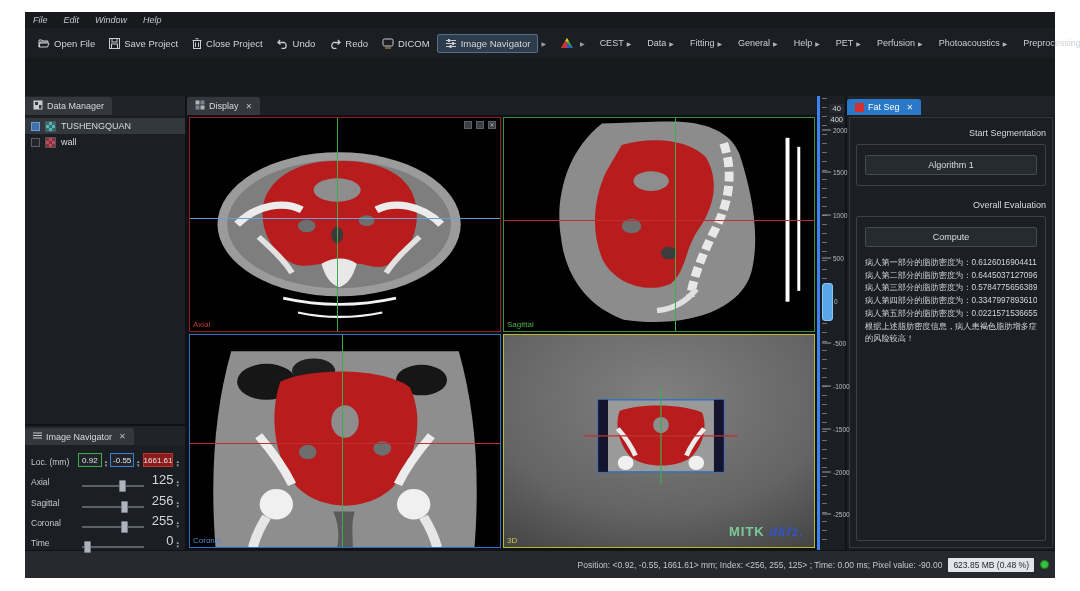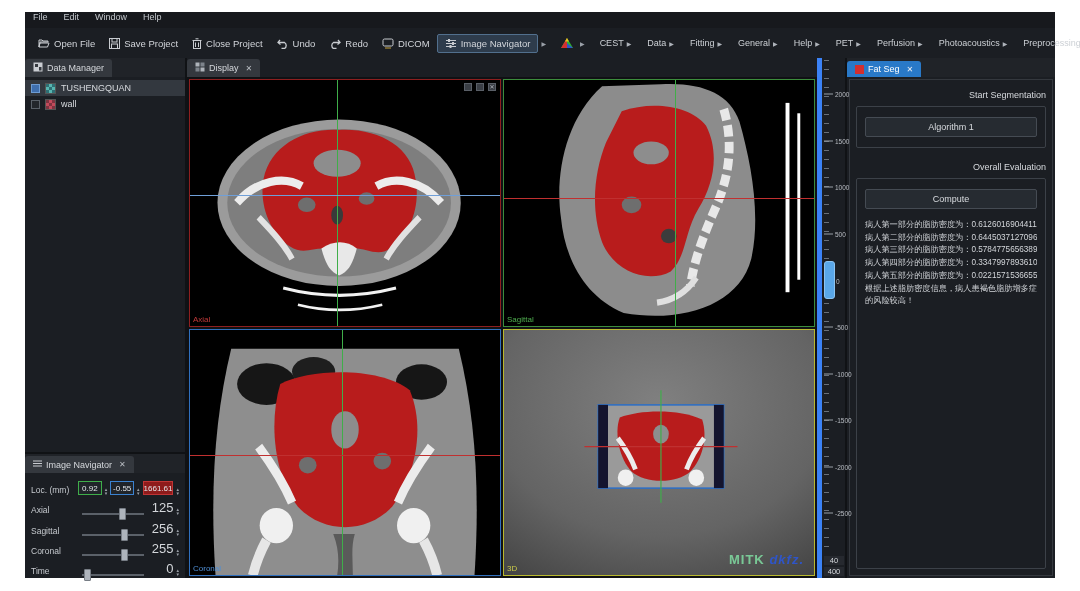--- a/index.html
+++ b/index.html
@@ -2,36 +2,36 @@
 <html><head>
 <meta charset="utf-8">
 <style>
   * { margin:0; padding:0; box-sizing:border-box; }
   html,body { width:1080px; height:591px; background:#ffffff; overflow:hidden;
               font-family:"Liberation Sans","DejaVu Sans",sans-serif; }
   .app { position:absolute; left:25px; top:12px; width:1030px; height:566px;
          background:#17191d; color:#c9ccd1; font-size:9px; display:flex; flex-direction:column; }
 
   
-  .menubar { height:16px; display:flex; gap:16px; padding:0 8px; background:#17191d; }
+  .menubar { height:16px; display:flex; align-items:center; gap:16px; padding:0 8px; background:#17191d;font-style:italic; }
   .menubar span { color:#c3c7cc; font-size:9px; cursor:default; }
 
   
   .toolbar { height:30px; display:flex; align-items:center; padding:0 6px; background:#1b1e23; white-space:nowrap; }
   .tbtn { display:flex; align-items:center; gap:4px; padding:3px 7px; border-radius:2px; color:#d2d5da; font-size:9.5px; }
   .tbtn svg { display:block; }
   .tbtn.active { background:#2e3c4c; border:1px solid #52708e; }
   .tb-arrow { color:#9aa0a8; font-size:6px; margin:0 3px; }
   .vsep { width:1px; height:16px; background:#3a3e45; margin:0 4px; }
   .vmenu { display:flex; align-items:center; gap:3px; padding:0 4px; color:#ccd0d5; font-size:9px; }
   .vmenu .arr { font-size:6px; color:#aeb3ba; }
   .coloricon { width:14px; height:12px; margin:0 3px; }
 
   
-  .content { flex:1; display:flex; min-height:0; }
+  .content { flex:1; display:flex; min-height:0;margin-top:38px; }
 
   
   .leftcol { width:162px; display:flex; flex-direction:column; background:#1b1e23; border-right:2px solid #101215; }
   .tabbar { height:19px; background:#202328; display:flex; align-items:flex-end; }
   .tab { display:flex; align-items:center; gap:4px; background:#34383e; color:#d5d8dc;
          padding:3px 8px; font-size:9px; border-top-left-radius:3px; border-top-right-radius:3px; }
   .tab .close { color:#b9bdc3; font-size:8px; margin-left:3px; }
   .dm-body { flex:1; background:#1b1e23; padding:3px 0; }
   .dm-row { display:flex; align-items:center; gap:5px; height:16px; padding:0 6px; font-size:9px; color:#d7dade; }
   .dm-row.selected { background:#33383f; }
@@ -72,21 +72,21 @@
   .view.threed .vlabel { color:#c9c94a; }
   .xline { position:absolute; z-index:4; }
   .corner-icons { position:absolute; right:4px; top:3px; display:flex; gap:4px; z-index:6; }
   .cicon { width:8px; height:8px; background:#3a3e45; border:1px solid #5a5f67; color:#aeb3ba;
            font-size:6px; line-height:7px; text-align:center; }
   .watermark { position:absolute; right:10px; bottom:8px; z-index:5; font-size:13px; letter-spacing:1px; }
   .watermark .wm1 { color:#86efac; opacity:.75; font-weight:bold; }
   .watermark .wm2 { color:#2f55c8; font-weight:bold; font-style:italic; }
 
   
-  .lvlcol { width:28px; background:#1b1e23; border-left:5px solid #3b82f6; display:flex; flex-direction:column; padding:2px 1px 2px 2px; }
+  .lvlcol { width:28px; background:#1b1e23; border-left:3px solid #3b82f6; display:flex; padding:2px 1px 2px 2px; }
   .lvl-scale { flex:1; position:relative;
                background:repeating-linear-gradient(to bottom, #6a7078 0 1px, transparent 1px 9px);
                background-size:5px 100%; background-repeat:no-repeat; }
   .lvl-tick { position:absolute; left:0; display:flex; align-items:center; gap:2px; transform:translateY(-50%); }
   .lvl-tick .dash { width:9px; height:1px; background:#9aa0a8; }
   .lvl-tick .num { font-size:6.5px; color:#b9bdc3; }
   .lvl-handle { position:absolute; left:0px; width:11px; height:38px; background:#5aa7e8;
                 border:1px solid #8cc4f2; border-radius:3px; z-index:3; }
   .lvl-vals { height:26px; display:flex; flex-direction:column; justify-content:flex-end; gap:2px; }
   .lvl-vals span { font-size:7.5px; color:#d3d6da; background:#26292f; text-align:center; padding:0 1px; }
@@ -561,14 +561,19 @@
             <div>病人第三部分的脂肪密度为：0.5784775656389924</div>
             <div>病人第四部分的脂肪密度为：0.33479978936107574</div>
             <div>病人第五部分的脂肪密度为：0.0221571536655105</div>
             <div style="white-space:normal;">根据上述脂肪密度信息，病人患褐色脂肪增多症的风险较高！</div>
           </div>
         </div>
       </div>
     </div>
   </div>
 
+  <div class="statusbar">
+    <span class="pos-text">Position: &lt;0.92, -0.55, 1661.61&gt; mm; Index: &lt;256, 255, 125&gt; ; Time: 0.00 ms; Pixel value: -90.00</span>
+    <span class="membox">623.85 MB (0.48 %)</span>
+    <span class="greendot"></span>
+  </div>
 
 </div>
 
 </body></html>

